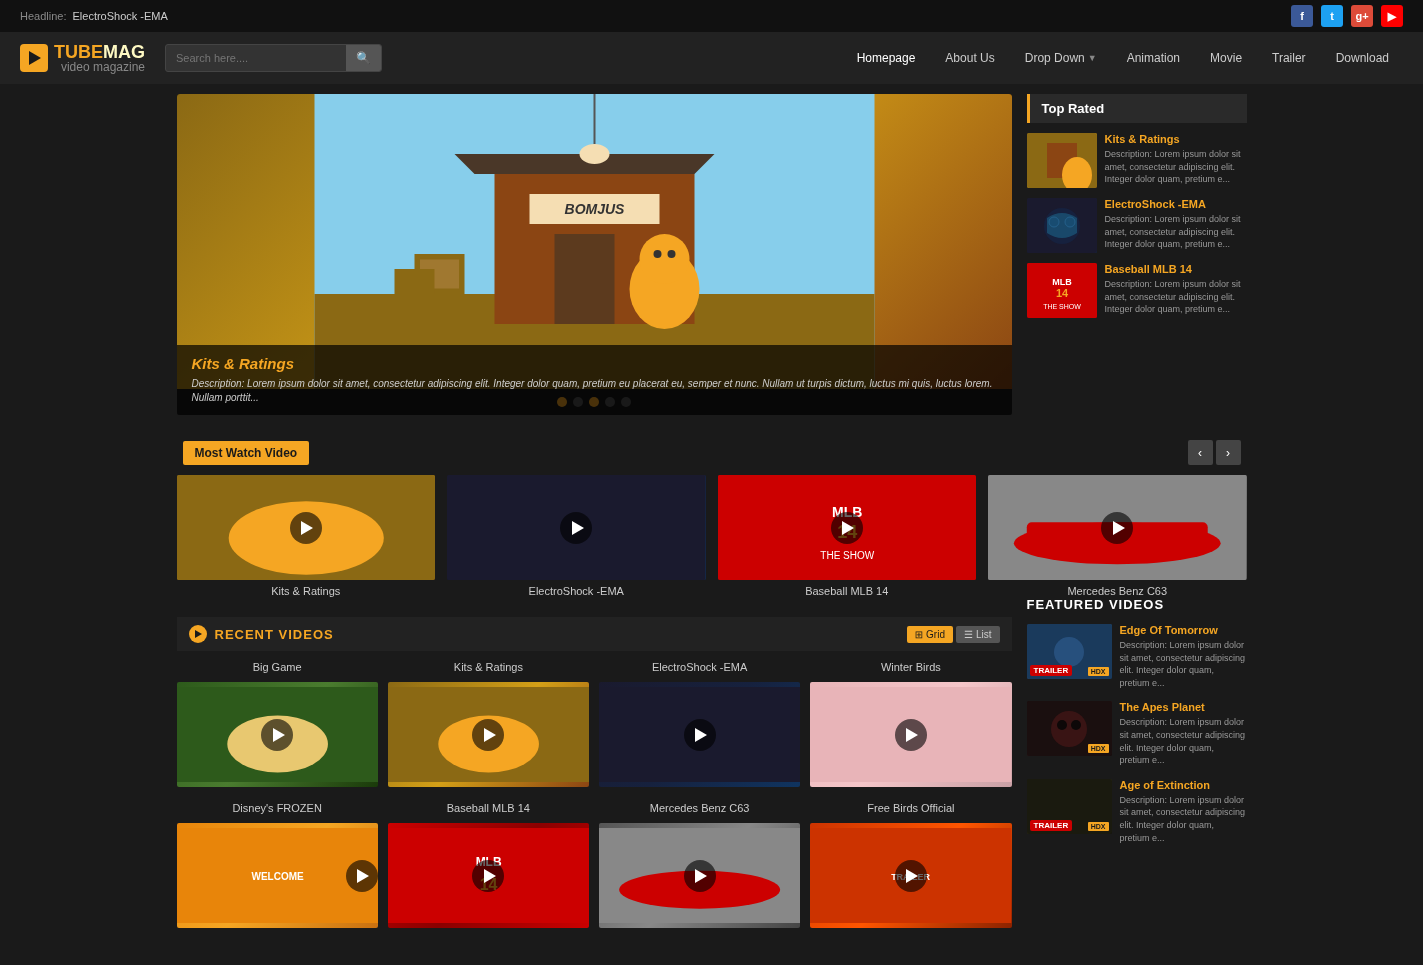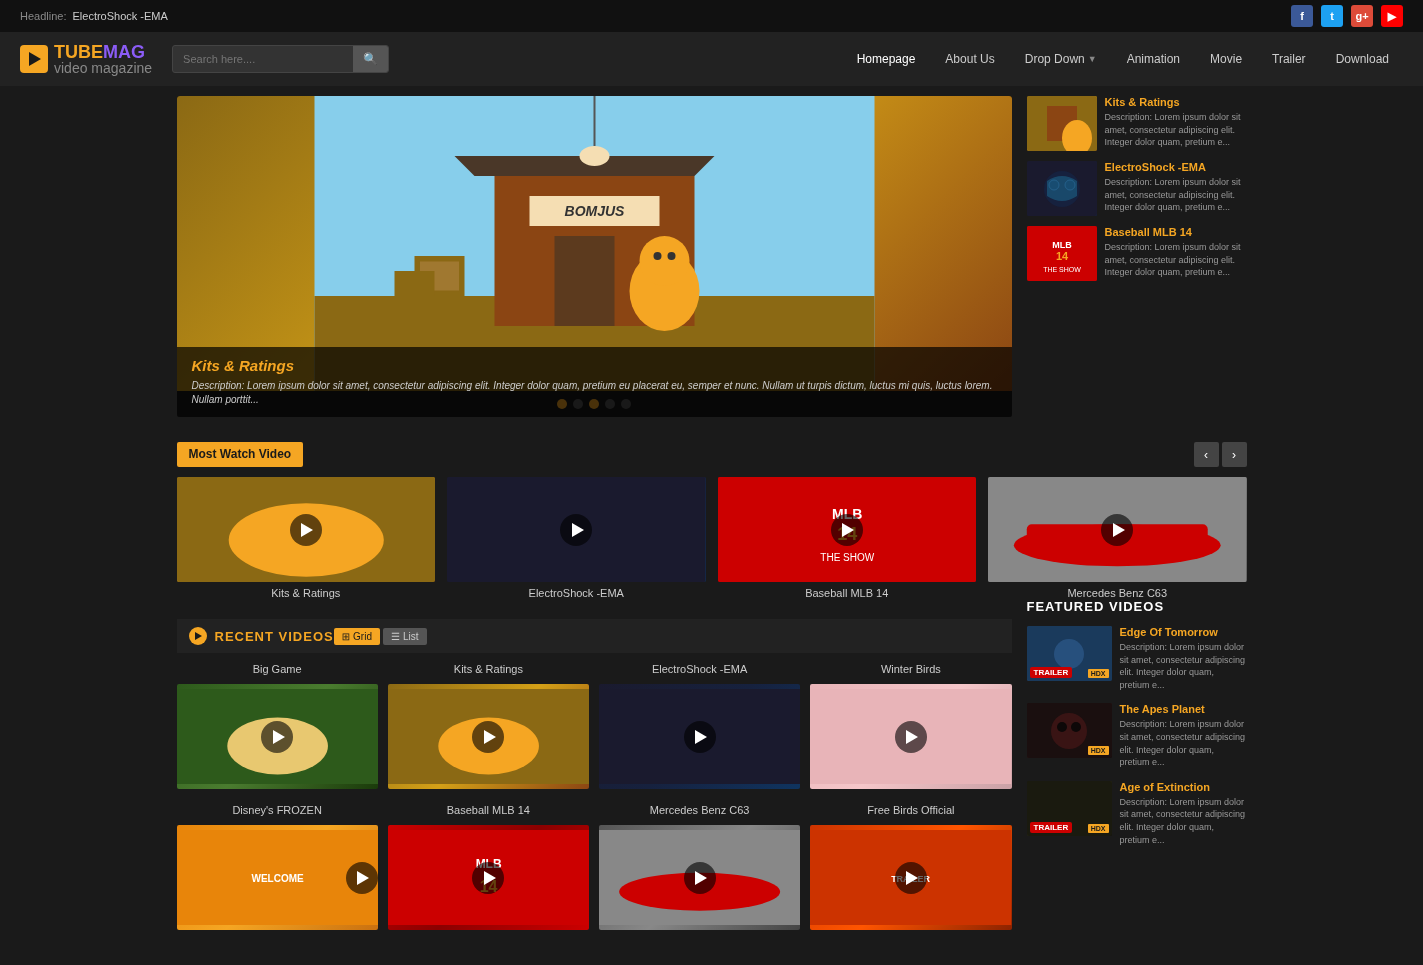--- a/index.html
+++ b/index.html
@@ -17,21 +17,21 @@
     .social-gp { background: #dd4b39; }
     .social-yt { background: #ff0000; }
 
     
     .header { background: #222; padding: 10px 20px; display: flex; align-items: center; gap: 20px; }
     .logo { display: flex; align-items: center; gap: 6px; }
     .logo-icon { width: 28px; height: 28px; background: #f5a623; border-radius: 4px; display: flex; align-items: center; justify-content: center; }
     .logo-play { width: 0; height: 0; border-top: 7px solid transparent; border-bottom: 7px solid transparent; border-left: 12px solid #1a1a1a; margin-left: 2px; }
     .logo-text { font-size: 18px; font-weight: bold; color: white; }
     .logo-text span { color: #f5a623; }
-    .logo-subtitle { font-size: 14px; color: #888; display: block; margin-top: -3px; }
+    .logo-subtitle { font-size: 12px; color: #888; display: block; margin-top: -3px; text-align: right; }
     .search-bar { display: flex; align-items: center; background: #333; border: 1px solid #444; border-radius: 3px; overflow: hidden; }
     .search-bar input { background: transparent; border: none; outline: none; color: #ccc; padding: 6px 10px; width: 180px; font-size: 11px; }
     .search-bar button { background: #555; border: none; color: #ccc; padding: 6px 10px; cursor: pointer; font-size: 12px; }
     .nav { display: flex; align-items: center; gap: 2px; margin-left: auto; }
     .nav-item { color: #ccc; padding: 8px 14px; font-size: 12px; cursor: pointer; text-decoration: none; display: flex; align-items: center; gap: 3px; }
     .nav-item.active { color: white; }
     .nav-dropdown-arrow { font-size: 9px; color: #888; }
 
     
     .main-container { max-width: 1100px; margin: 0 auto; padding: 10px 15px; display: flex; gap: 15px; }
@@ -50,35 +50,35 @@
 
     
     .section-header { background: #2a2a2a; border-left: 3px solid #f5a623; padding: 7px 12px; font-size: 13px; font-weight: bold; color: white; margin-bottom: 10px; }
     .rated-item { display: flex; gap: 8px; margin-bottom: 10px; }
     .rated-thumb { width: 70px; height: 55px; background: #333; flex-shrink: 0; border-radius: 2px; overflow: hidden; }
     .rated-info { flex: 1; }
     .rated-title { color: #f5a623; font-size: 11px; font-weight: bold; margin-bottom: 3px; cursor: pointer; }
     .rated-desc { color: #999; font-size: 9px; line-height: 1.4; }
 
     
-    .section-row { display: flex; justify-content: space-between; margin: 15px 0 10px; gap: 28px; }
+    .section-row { display: flex; align-items: center; justify-content: space-between; margin: 15px 6px 10px; gap: 28px; }
     .section-title-badge { background: #f5a623; color: #1a1a1a; font-size: 12px; font-weight: bold; padding: 5px 12px; border-radius: 2px; }
     .nav-arrows { display: flex; gap: 3px; }
     .nav-arrow { width: 25px; height: 25px; background: #444; border: none; color: white; cursor: pointer; font-size: 12px; display: flex; align-items: center; justify-content: center; border-radius: 2px; }
 
     .video-grid { display: grid; grid-template-columns: repeat(4, 1fr); gap: 12px; }
     .video-card { cursor: pointer; }
     .video-thumb { width: 100%; height: 105px; background: #333; position: relative; border-radius: 2px; overflow: hidden; display: flex; align-items: center; justify-content: center; }
     .play-btn { width: 32px; height: 32px; background: rgba(0,0,0,0.6); border-radius: 50%; display: flex; align-items: center; justify-content: center; }
     .play-tri { width: 0; height: 0; border-top: 7px solid transparent; border-bottom: 7px solid transparent; border-left: 12px solid white; margin-left: 3px; }
     .video-title { text-align: center; color: #ccc; font-size: 11px; margin-top: 5px; }
 
     
     .recent-section { margin-top: 20px; }
-    .recent-header { background: #222; padding: 8px 12px; display: flex; align-items: center; margin-bottom: 10px; }
+    .recent-header { background: #222; padding: 8px 12px; display: flex; align-items: center; justify-content: space-between; margin-bottom: 10px; }
     .recent-title { display: flex; align-items: center; gap: 8px; font-size: 13px; font-weight: bold; color: white; }
     .recent-icon { width: 18px; height: 18px; background: #f5a623; border-radius: 50%; display: flex; align-items: center; justify-content: center; }
     .recent-play { width: 0; height: 0; border-top: 4px solid transparent; border-bottom: 4px solid transparent; border-left: 7px solid #1a1a1a; margin-left: 1px; }
     .recent-label { color: #f5a623; letter-spacing: 1px; }
     .view-toggle { display: flex; gap: 3px; }
     .toggle-btn { padding: 3px 8px; font-size: 10px; cursor: pointer; border: none; border-radius: 2px; display: flex; align-items: center; gap: 3px; }
     .toggle-grid { background: #f5a623; color: #1a1a1a; }
     .toggle-list { background: #555; color: #ccc; }
 
     .recent-grid { display: grid; grid-template-columns: repeat(4, 1fr); gap: 10px; }
@@ -128,21 +128,21 @@
   </div>
 </div>
 
 <div class="header">
   <div class="logo">
     <div class="logo-icon">
       <div class="logo-play"></div>
     </div>
     <div>
       <div class="logo-text">
-        <span>TUBE</span><span style="color:#8b5cf6">MAG</span>
+        <span>TUBE</span><span style="color:#fef9c3">MAG</span>
       </div>
       <span class="logo-subtitle">video magazine</span>
     </div>
   </div>
   <div class="search-bar">
     <input type="text" placeholder="Search here...." style="">
     <button>🔍</button>
   </div>
   <nav class="nav">
     <a class="nav-item active">Homepage</a>
@@ -201,20 +201,21 @@
         <div class="dot active"></div>
         <div class="dot"></div>
         <div class="dot active"></div>
         <div class="dot"></div>
         <div class="dot"></div>
       </div>
     </div>
   </div>
 
   <div class="sidebar">
+    <div class="section-header">Top Rated</div>
 
     <div class="rated-item">
       <div class="rated-thumb thumb-kits">
         <svg width="70" height="55">
           <rect width="70" height="55" fill="#8B6914"></rect>
           <rect x="20" y="10" width="30" height="35" fill="#8B4513"></rect>
           <ellipse cx="50" cy="42" rx="15" ry="18" fill="#f5a623"></ellipse>
         </svg>
       </div>
       <div class="rated-info">

